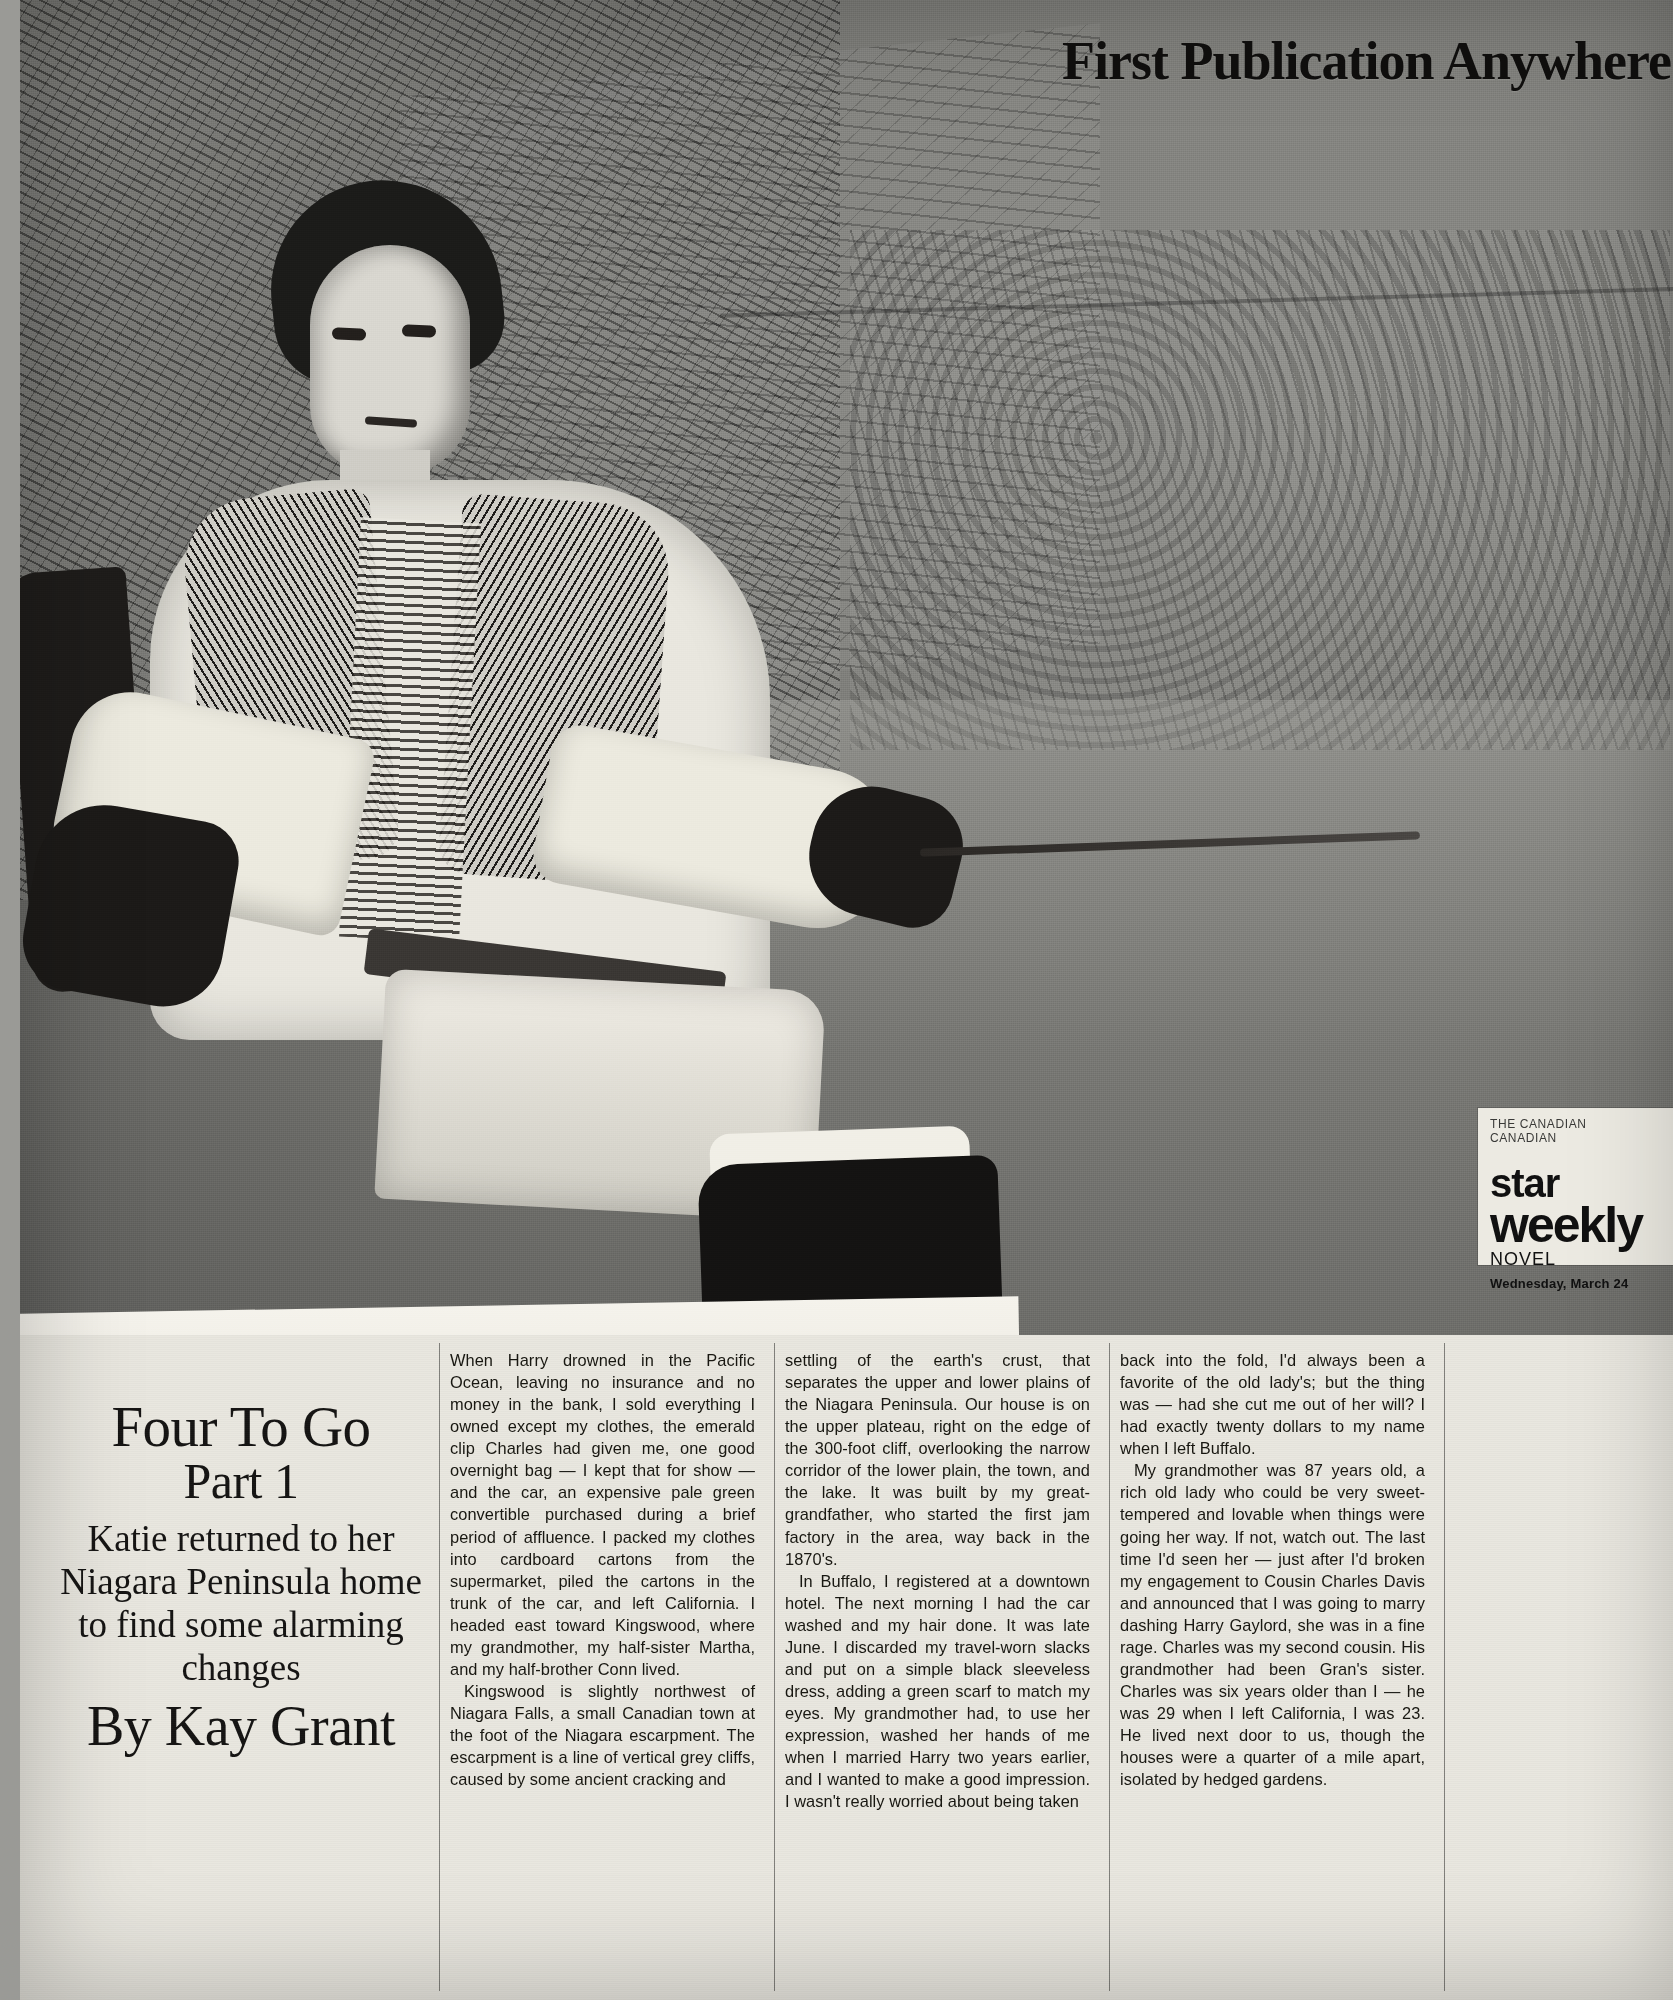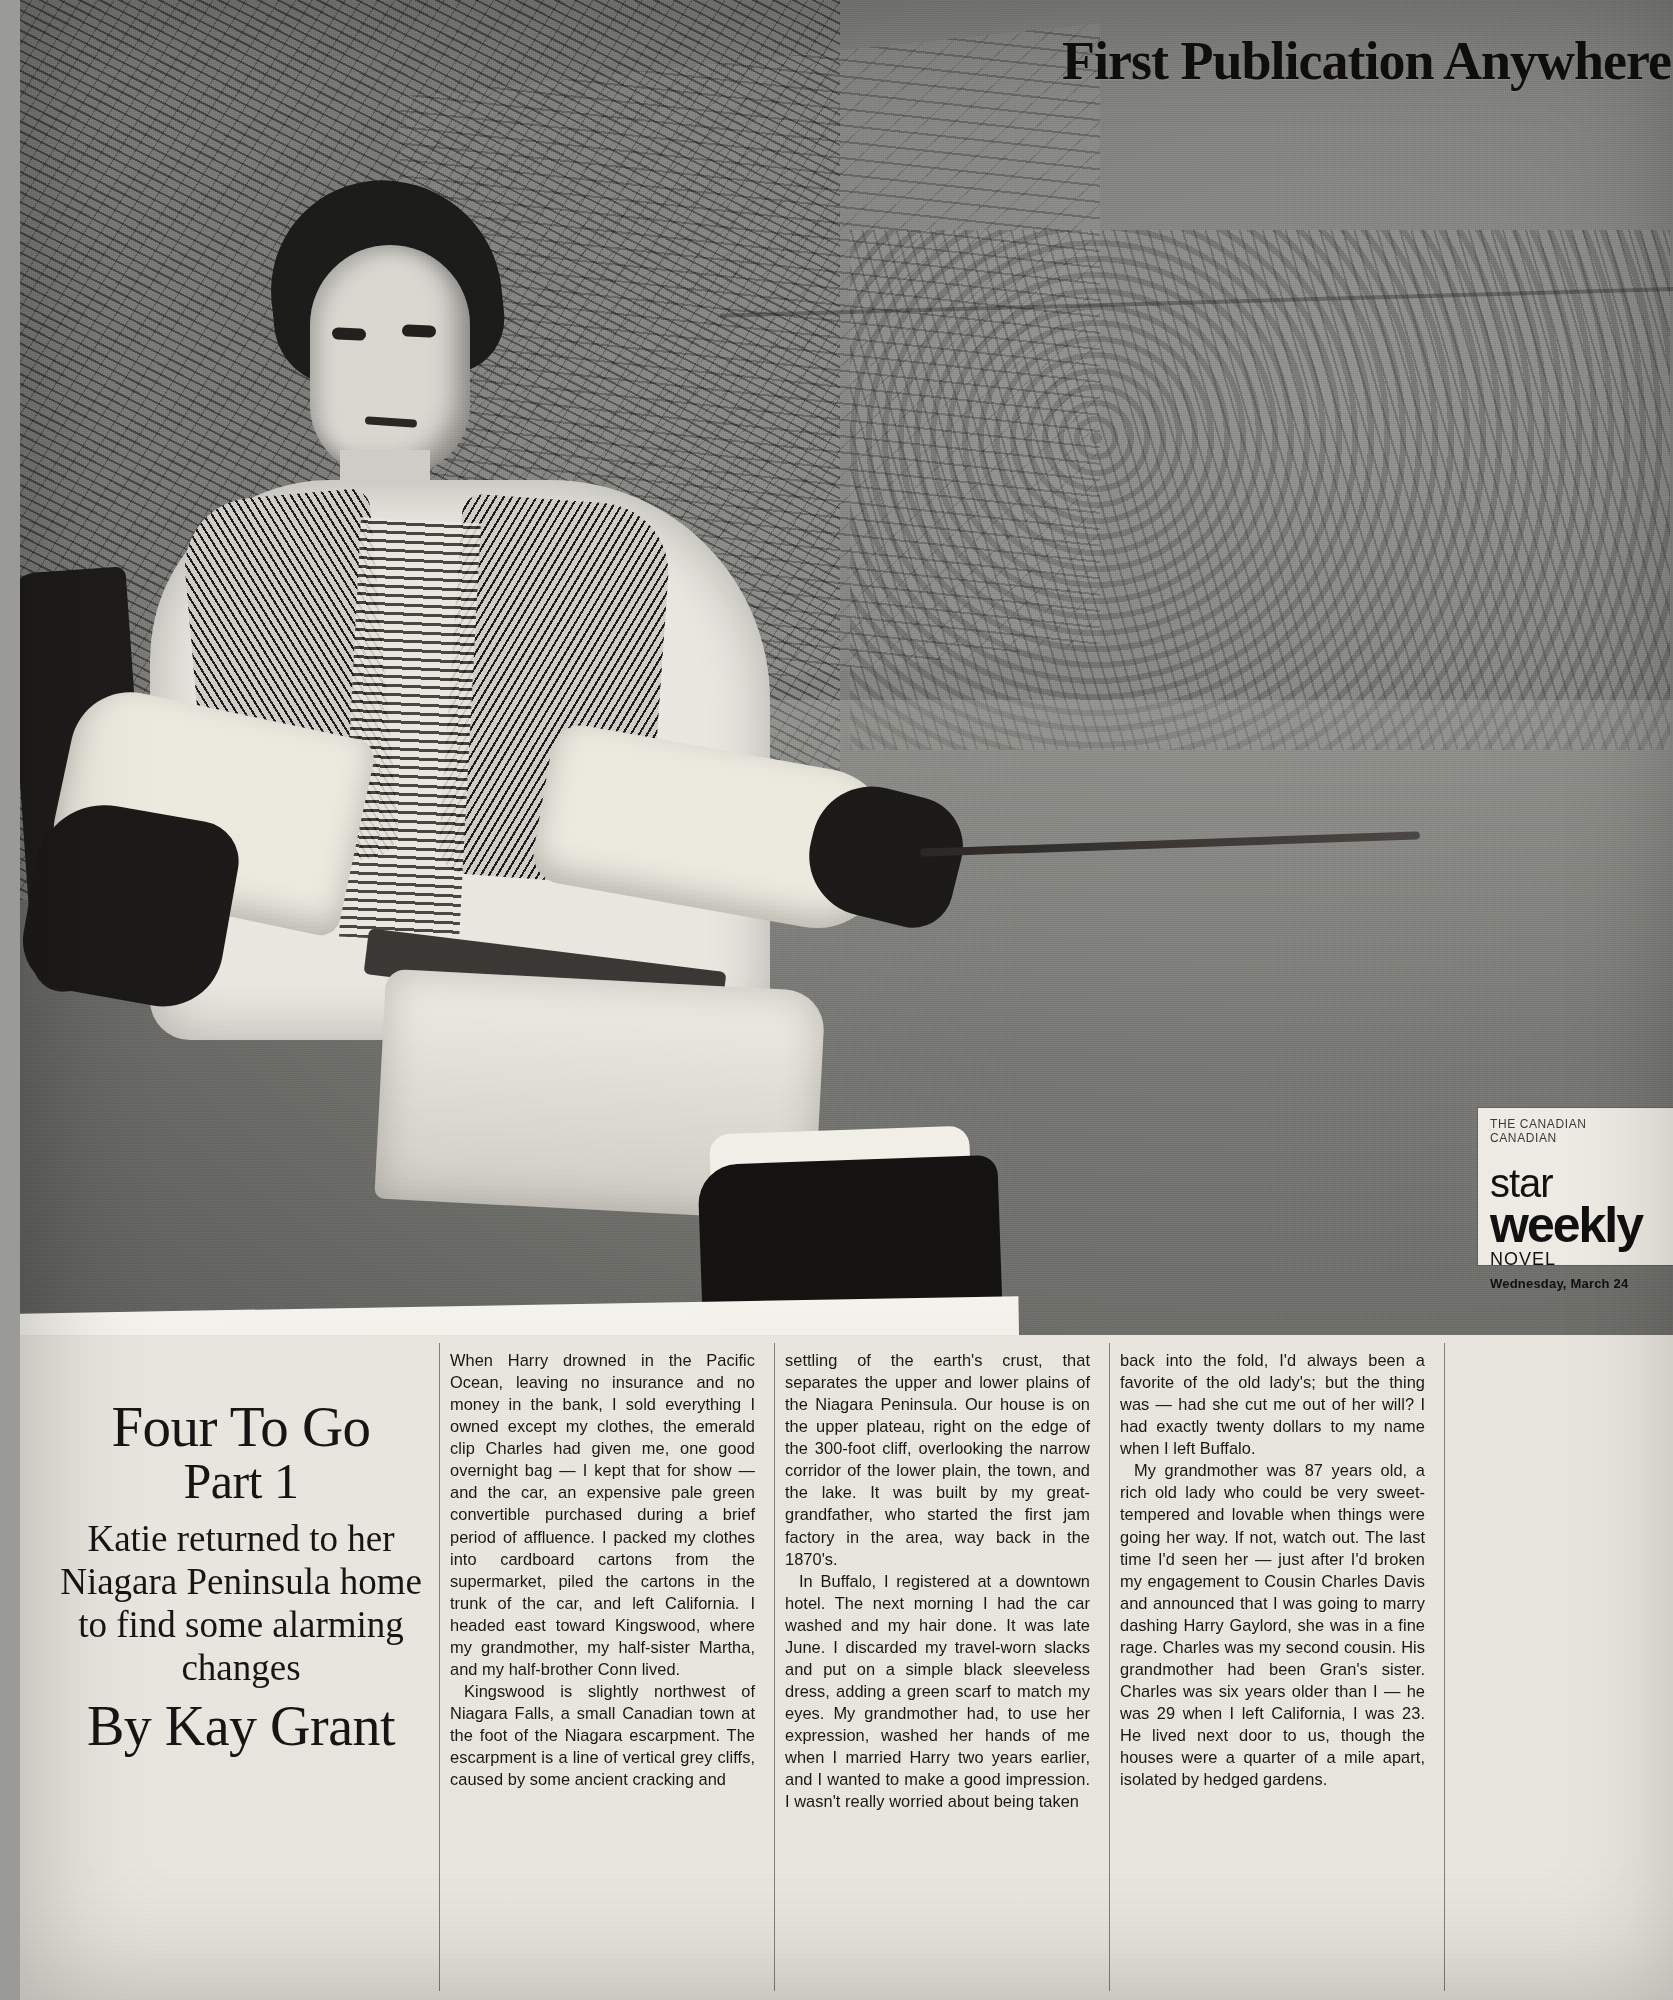--- a/index.html
+++ b/index.html
@@ -211,21 +211,21 @@
     box-shadow: 0 0 0 1px rgba(0,0,0,.15);
   }
   .logo-kicker {
     font-size: 12px;
     letter-spacing: .6px;
     line-height: 1.15;
     color: #3a3a38;
   }
   .logo-star {
     font-size: 40px;
-    font-weight: 400;
+    font-weight: 700;
     line-height: .95;
     margin-top: 18px;
     letter-spacing: -1px;
   }
   .logo-weekly {
     font-size: 50px;
     font-weight: 700;
     line-height: .92;
     letter-spacing: -2px;
   }

